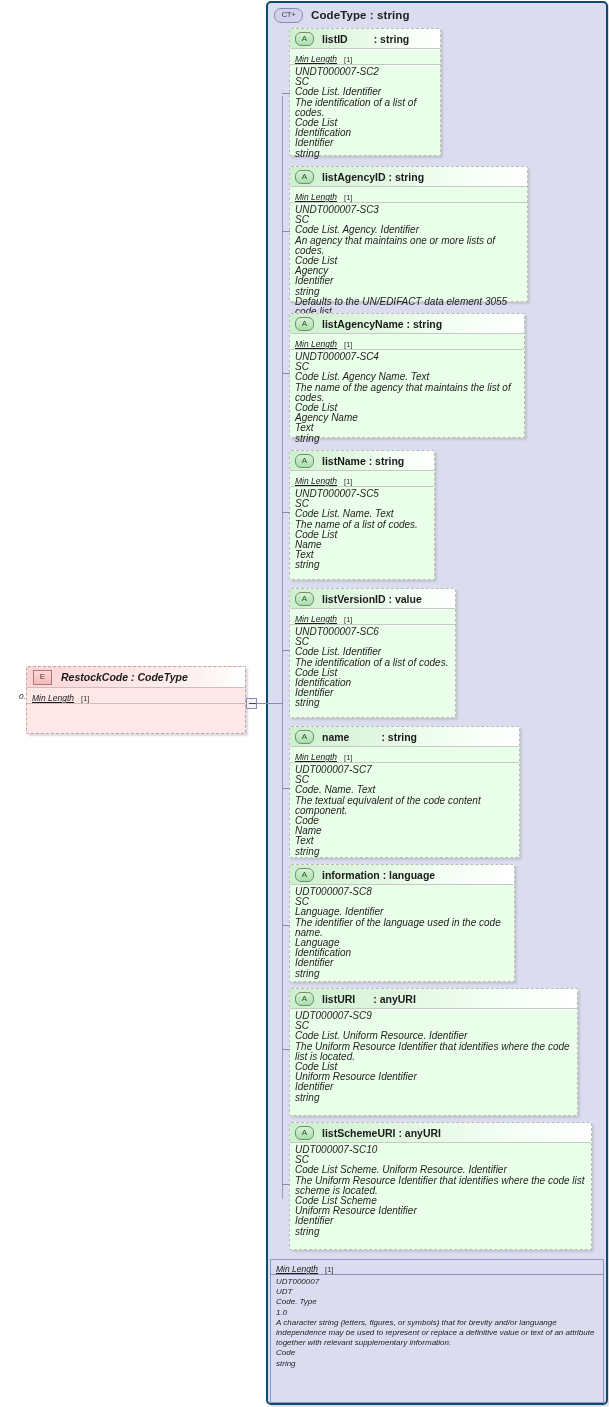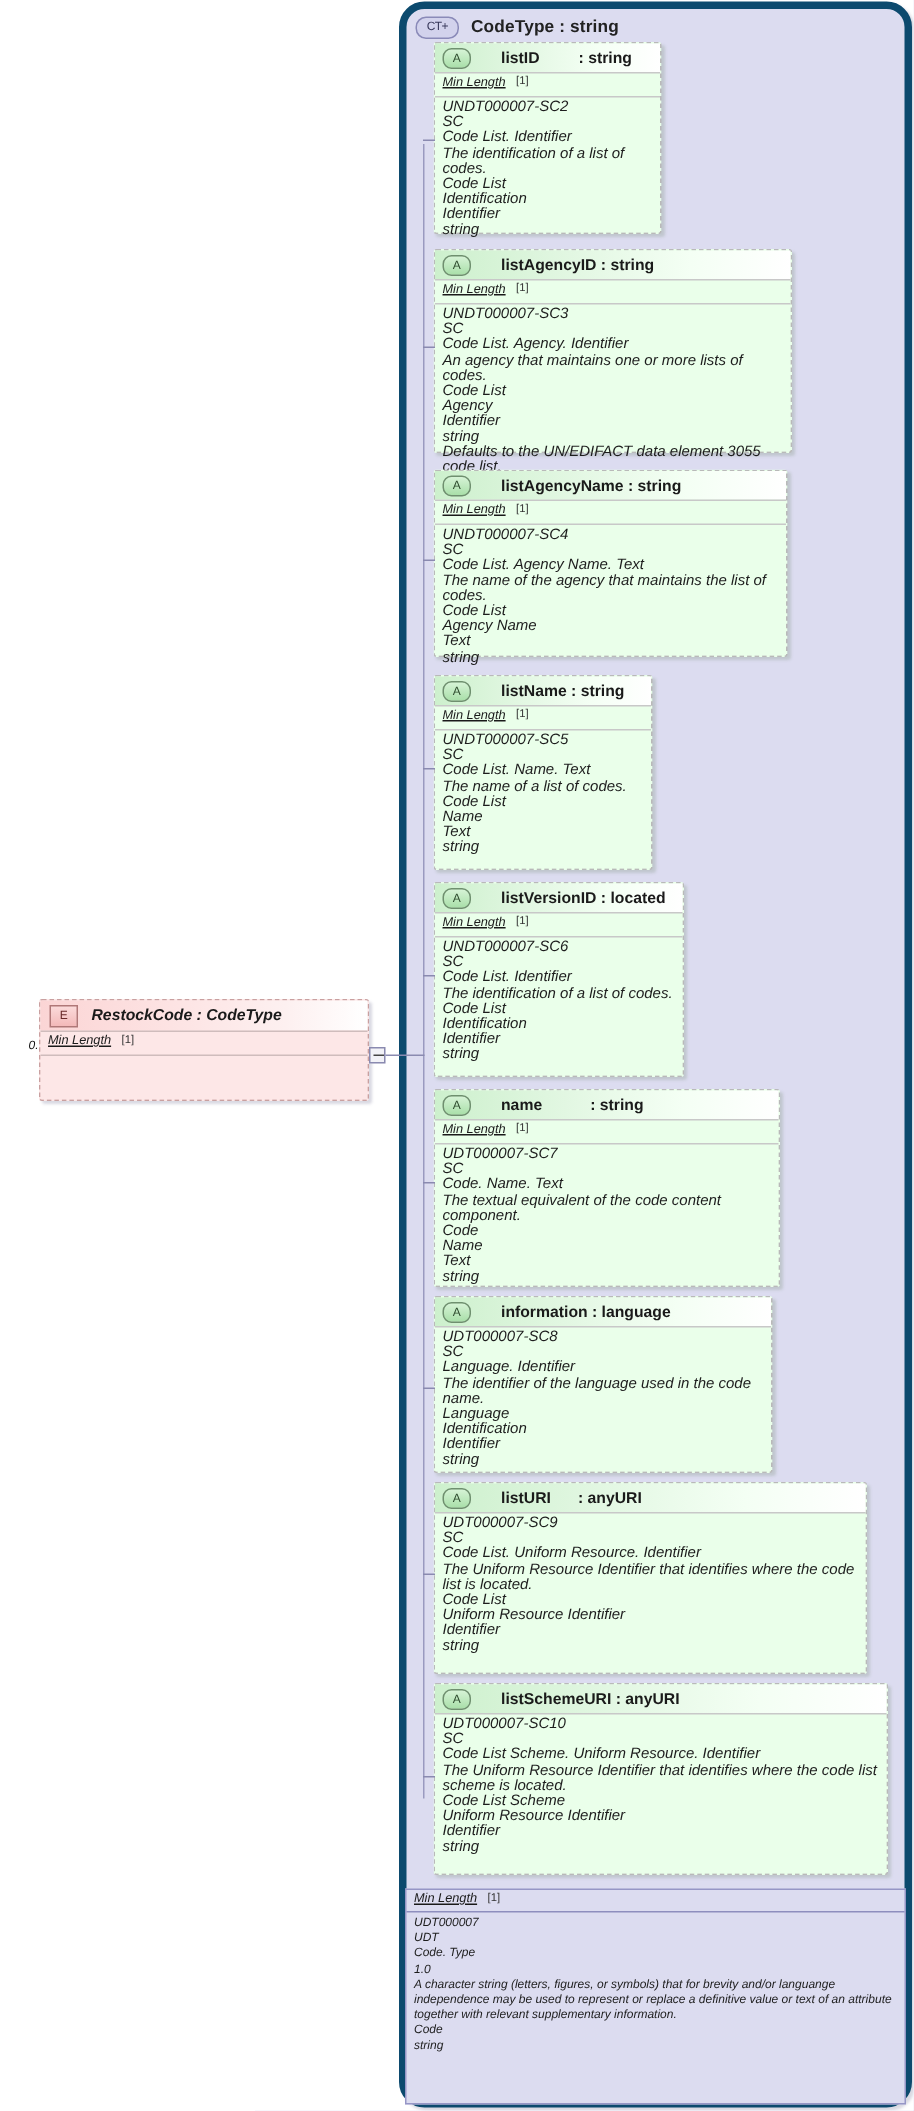--- a/index.html
+++ b/index.html
@@ -8,22 +8,22 @@
        -webkit-font-smoothing:none;}
   .canvas{position:absolute;left:0;top:0;width:609px;height:1407px;overflow:hidden;}
 
   
   .box{position:absolute;box-sizing:border-box;}
 
   
   .ct-box{
     left:266px;top:1px;width:342px;height:1404px;
     background:#dcdcf0;
-    border:5px solid #0c4a6e;
-    border-radius:17px;
+    border:2px solid #0c4a6e;
+    border-radius:5px;
   }
   .ct-head{
     position:absolute;left:0;top:0;height:24px;width:100%;
     display:flex;align-items:center;
   }
   .ct-icon{
     margin-left:6px;width:27px;height:13px;border:1px solid #8a8ab8;
     border-radius:7px;background:#d2d2ec;
     font-size:8px;line-height:11px;text-align:center;color:#3a3a5c;
     font-family:"Liberation Sans",sans-serif;letter-spacing:-0.4px;
@@ -45,25 +45,25 @@
     display:flex;align-items:center;
     border-bottom:1px solid #c8c8c8;
   }
   .a-icon{
     margin-left:5px;width:17px;height:12px;border:1px solid #6f8f6f;
     border-radius:6px;background:linear-gradient(to bottom,#d6f3d6,#a9dfa9);
     font-size:8px;line-height:11px;text-align:center;color:#2d4a2d;
     font-family:"Liberation Sans",sans-serif;
   }
   .a-name{
-    margin-left:20px;font-size:10.5px;font-weight:bold;color:#1a1a1a;
+    margin-left:8px;font-size:10.5px;font-weight:bold;color:#1a1a1a;
     white-space:pre;
   }
   .facet{
-    height:15px;display:flex;align-items:flex-start;
+    height:15px;display:flex;align-items:flex-end;
     border-bottom:1px solid #c8c8c8;
     font-size:8.5px;font-style:italic;color:#1a1a1a;
   }
   .facet .fname{margin-left:5px;text-decoration:underline;}
   .facet .fval{margin-left:7px;font-style:normal;font-size:7.5px;color:#333;}
   .doc{
     padding:2px 6px 3px 5px;
     font-size:10px;font-style:italic;line-height:10.2px;color:#1d1d1d;
   }
   .doc div{white-space:normal;}
@@ -213,21 +213,21 @@
       <div>Name</div>
       <div>Text</div>
       <div>string</div>
     </div>
   </div>
   <div class="line hline" style="left:282px;top:512px;width:8px;"></div>
 
   <div class="box attr sh-g" style="left:289px;top:588px;width:167px;height:130px;">
     <div class="ahead">
       <div class="a-icon">A</div>
-      <div class="a-name">listVersionID : located</div>
+      <div class="a-name">listVersionID : value</div>
     </div>
     <div class="facet">
       <span class="fname">Min Length</span>
       <span class="fval">[1]</span>
     </div>
     <div class="doc">
       <div>UNDT000007-SC6</div>
       <div>SC</div>
       <div>Code List. Identifier</div>
       <div>The identification of a list of codes.</div>

